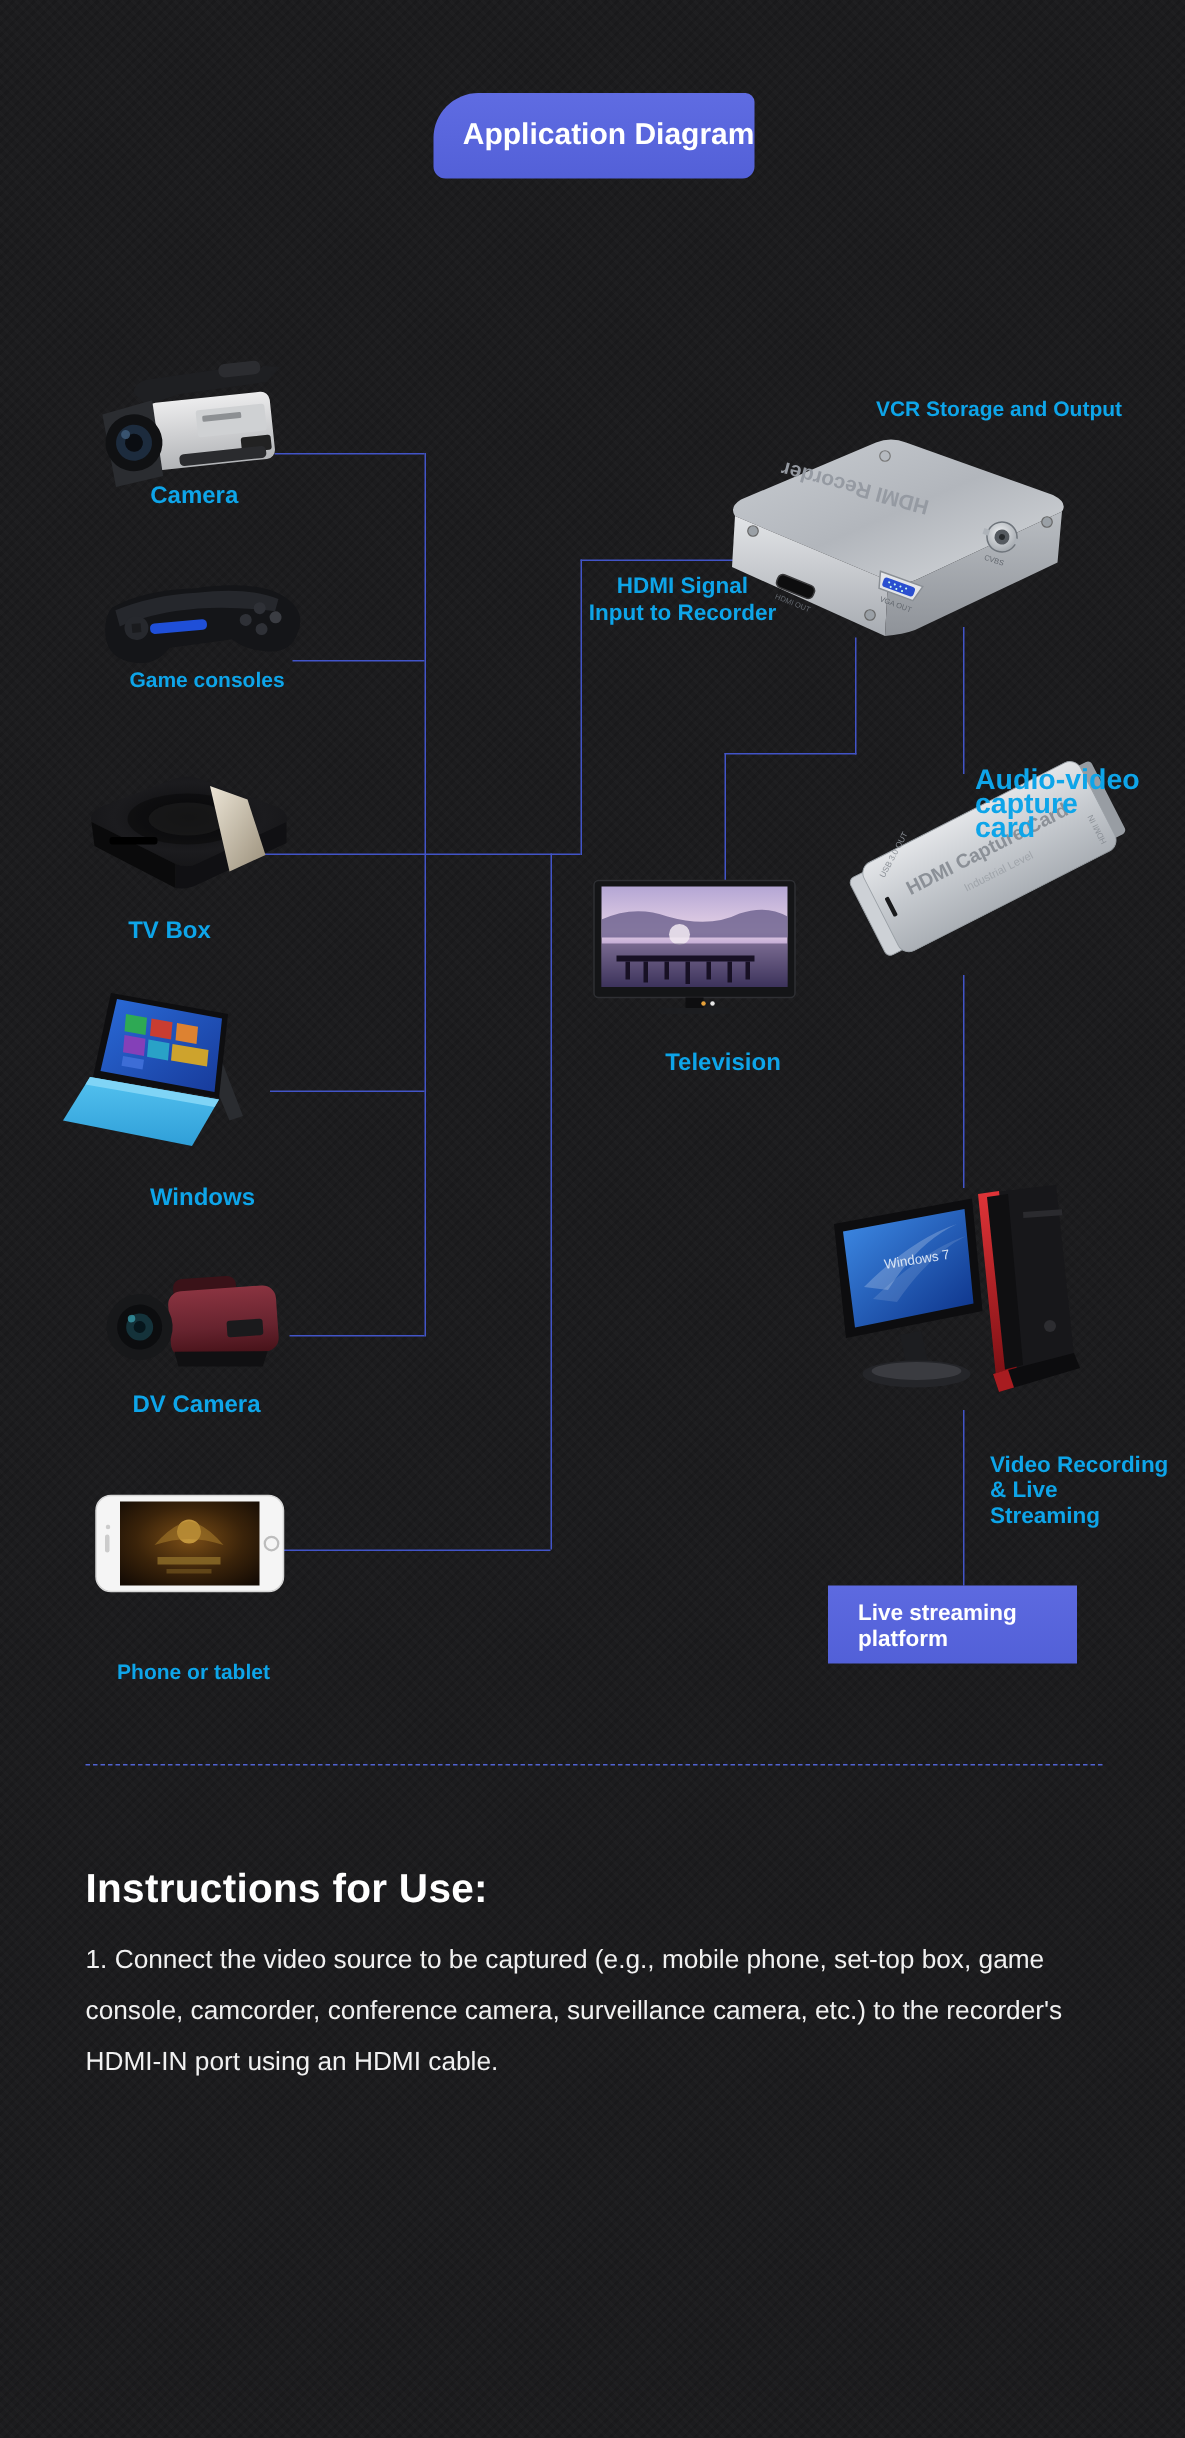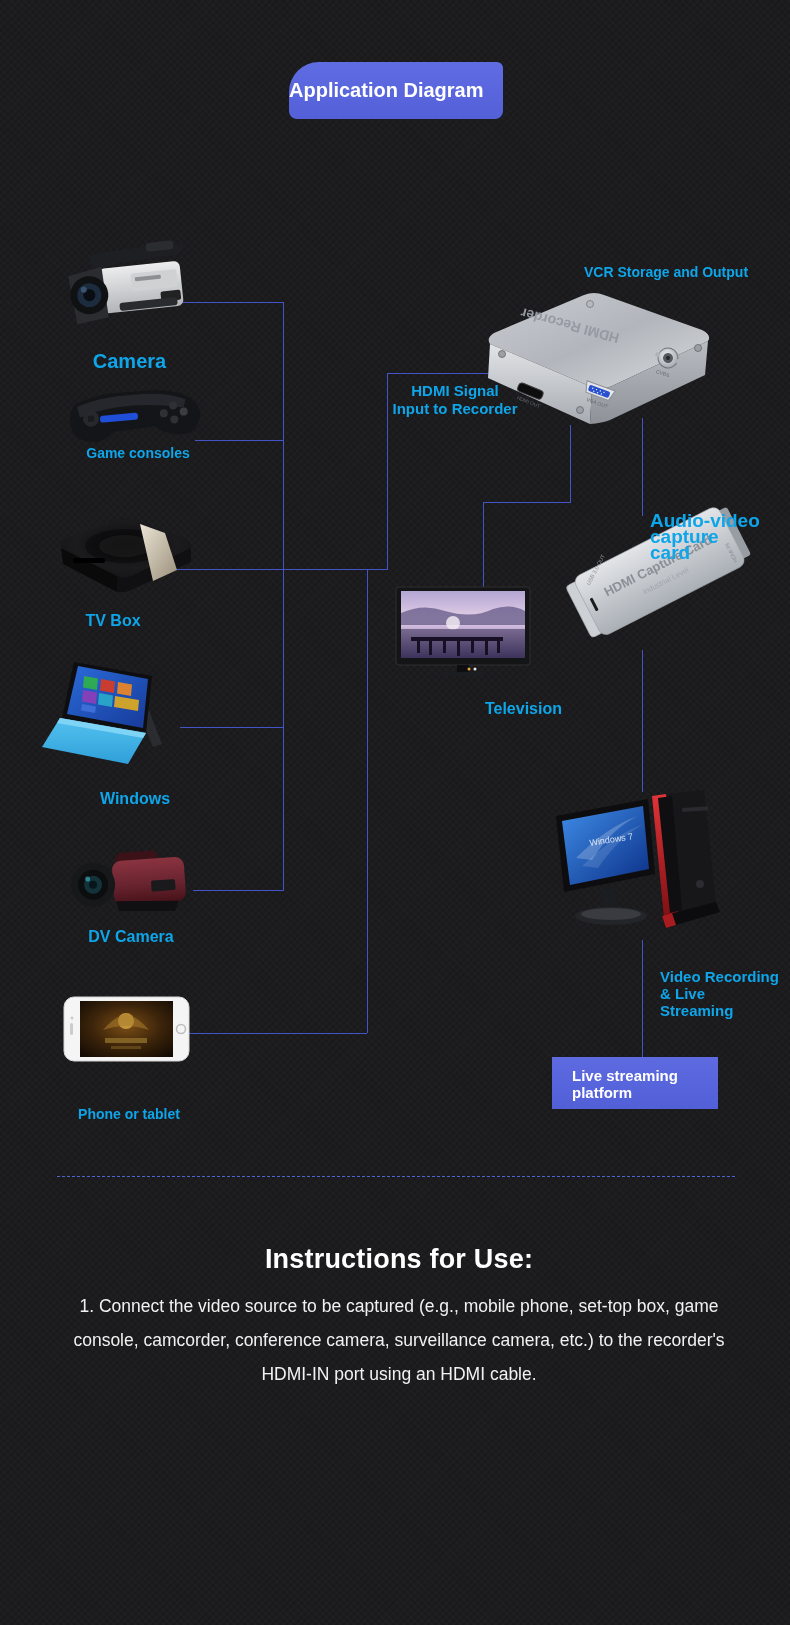--- a/index.html
+++ b/index.html
@@ -16,21 +16,21 @@
     z-index:0;
   }
   
   .line{position:absolute;background:#4254c8;z-index:1;}
   .dashed{position:absolute;border-top:1px dashed #5163d2;z-index:1;}
   
   .badge{
     position:absolute;left:289px;top:62px;width:214px;height:57px;
     background:linear-gradient(180deg,#5f6ce2,#5360d8);
     border-radius:30px 6px 8px 8px;
-    display:flex;align-items:center;justify-content:flex-start;
+    display:flex;align-items:center;justify-content:flex-end;
     color:#fff;font-size:20px;font-weight:bold;z-index:3;
   }
   .dev{position:absolute;z-index:2;}
   .dev svg{display:block;}
   .dev-label{
     position:absolute;color:#0ea5e9;font-weight:bold;text-align:center;z-index:3;
     font-size:15px;line-height:18px;
   }
   .left-label{text-align:left;}
   .platform-box{
@@ -89,21 +89,21 @@
       <rect x="98" y="55" width="20" height="10" rx="2" fill="#222"></rect>
       <rect x="56" y="62" width="58" height="8" rx="3" fill="#2a2b2e"></rect>
       <path d="M8 30 L42 24 L44 75 L12 79 Z" fill="#2a2c30"></path>
       <circle cx="27" cy="51" r="19" fill="#101113"></circle>
       <circle cx="27" cy="51" r="12" fill="#1c2b3d"></circle>
       <circle cx="27" cy="51" r="6" fill="#0a0d12"></circle>
       <circle cx="22" cy="45" r="3" fill="#3d5a78" opacity="0.85"></circle>
     </g>
   </svg>
 </div>
-<div class="dev-label" style="left:62px;top:352px;width:135px;font-size:20px;">Camera</div>
+<div class="dev-label" style="left:62px;top:322px;width:135px;font-size:16px;">Camera</div>
 
 <div class="dev" style="left:58px;top:386px;">
   <svg width="150" height="62" viewBox="0 0 150 62">
     <g transform="rotate(-5 75 31)">
       <path d="M18 14 Q40 4 75 6 Q115 4 132 16 Q147 27 140 41 Q134 55 118 52 Q104 50 96 42 L54 44 Q44 55 30 52 Q12 48 12 32 Q12 20 18 14 Z" fill="#141518"></path>
       <path d="M20 16 Q45 8 75 9 Q110 8 129 18 L126 26 Q90 18 60 20 Q36 22 22 27 Z" fill="#25272c"></path>
       <rect x="42" y="27" width="38" height="7" rx="3" fill="#1f4fd8"></rect>
       <circle cx="116" cy="23" r="4" fill="#2e3036"></circle>
       <circle cx="106" cy="30" r="4" fill="#2e3036"></circle>
       <circle cx="126" cy="30" r="4" fill="#3a3c42"></circle>
@@ -329,21 +329,21 @@
       <rect x="78" y="56" width="3" height="12"></rect>
         <rect x="92" y="56" width="3" height="14"></rect>
       <rect x="104" y="56" width="3" height="12"></rect>
     </g>
     <rect x="64" y="80" width="12" height="7" fill="#0e0e10"></rect>
     <rect x="46" y="87" width="48" height="4" rx="2" fill="#1c1d20"></rect>
     <circle cx="76" cy="84" r="1.5" fill="#e8a23a"></circle>
       <circle cx="82" cy="84" r="1.5" fill="#e8e8e8"></circle>
   </svg>
 </div>
-<div class="dev-label" style="left:402px;top:700px;width:160px;font-size:16px;text-align:right;">Television</div>
+<div class="dev-label" style="left:402px;top:700px;width:160px;font-size:16px;">Television</div>
 
 <div class="dev" style="left:532px;top:788px;">
   <svg width="202" height="152" viewBox="0 0 202 152">
     <defs>
       <linearGradient id="win7" x1="0" y1="0" x2="1" y2="1">
         <stop offset="0" stop-color="#3f8de8"></stop>
           <stop offset="1" stop-color="#0b2f86"></stop>
       </linearGradient>
       <linearGradient id="redTrim" x1="0" y1="0" x2="0" y2="1">
         <stop offset="0" stop-color="#e03438"></stop>
@@ -374,16 +374,16 @@
   <div>Video Recording</div>
   <div>&amp; Live</div>
   <div>Streaming</div>
 </div>
 
 <div class="platform-box">
   <div>Live streaming</div>
   <div>platform</div>
 </div>
 
-<div class="instructions" style="top:1244px;text-align:center;">
+<div class="instructions" style="top:1244px;">
   <h2>Instructions for Use:</h2>
   <p>1. Connect the video source to be captured (e.g., mobile phone, set-top box, game console, camcorder, conference camera, surveillance camera, etc.) to the recorder's HDMI-IN port using an HDMI cable.</p>
 </div>
 
 </body></html>

